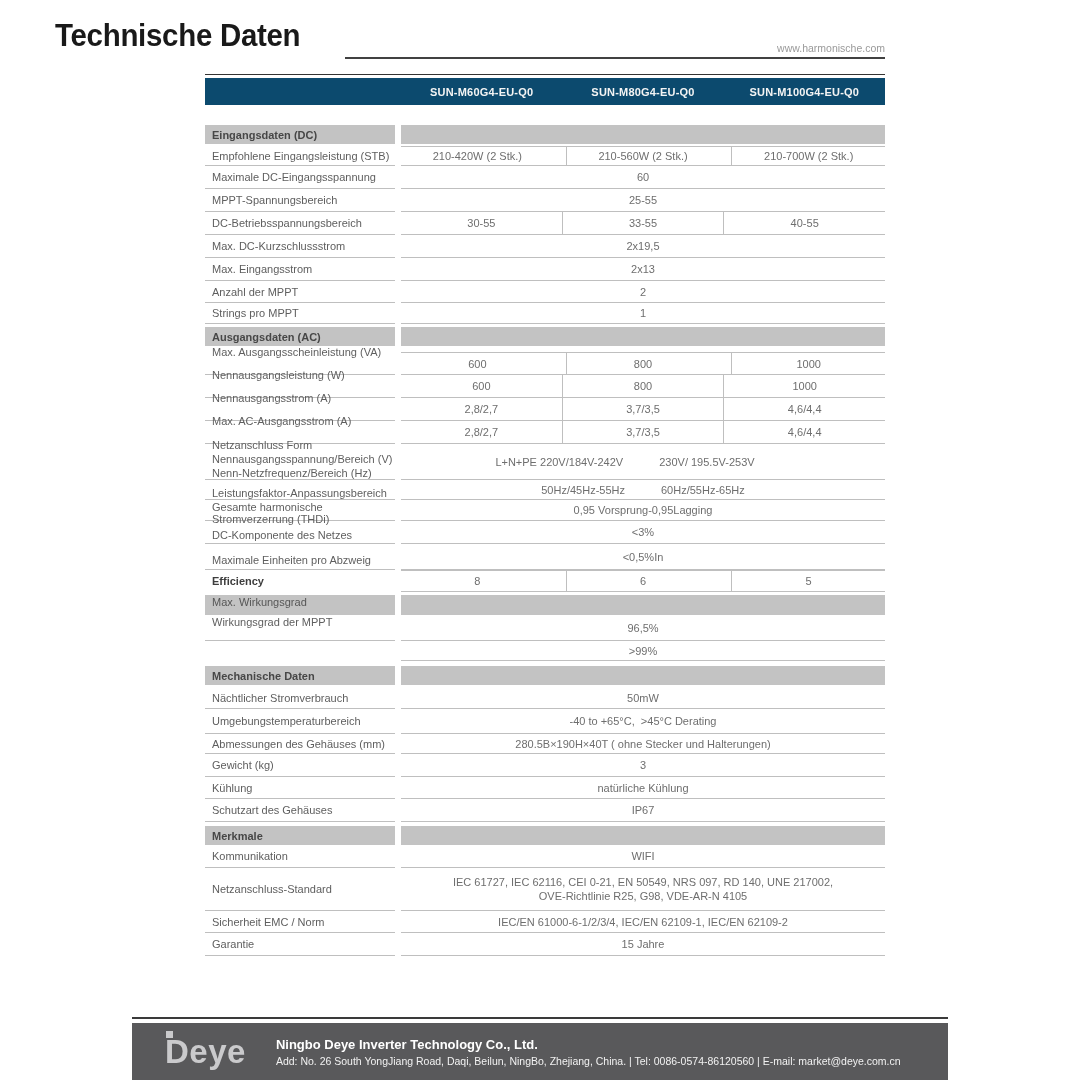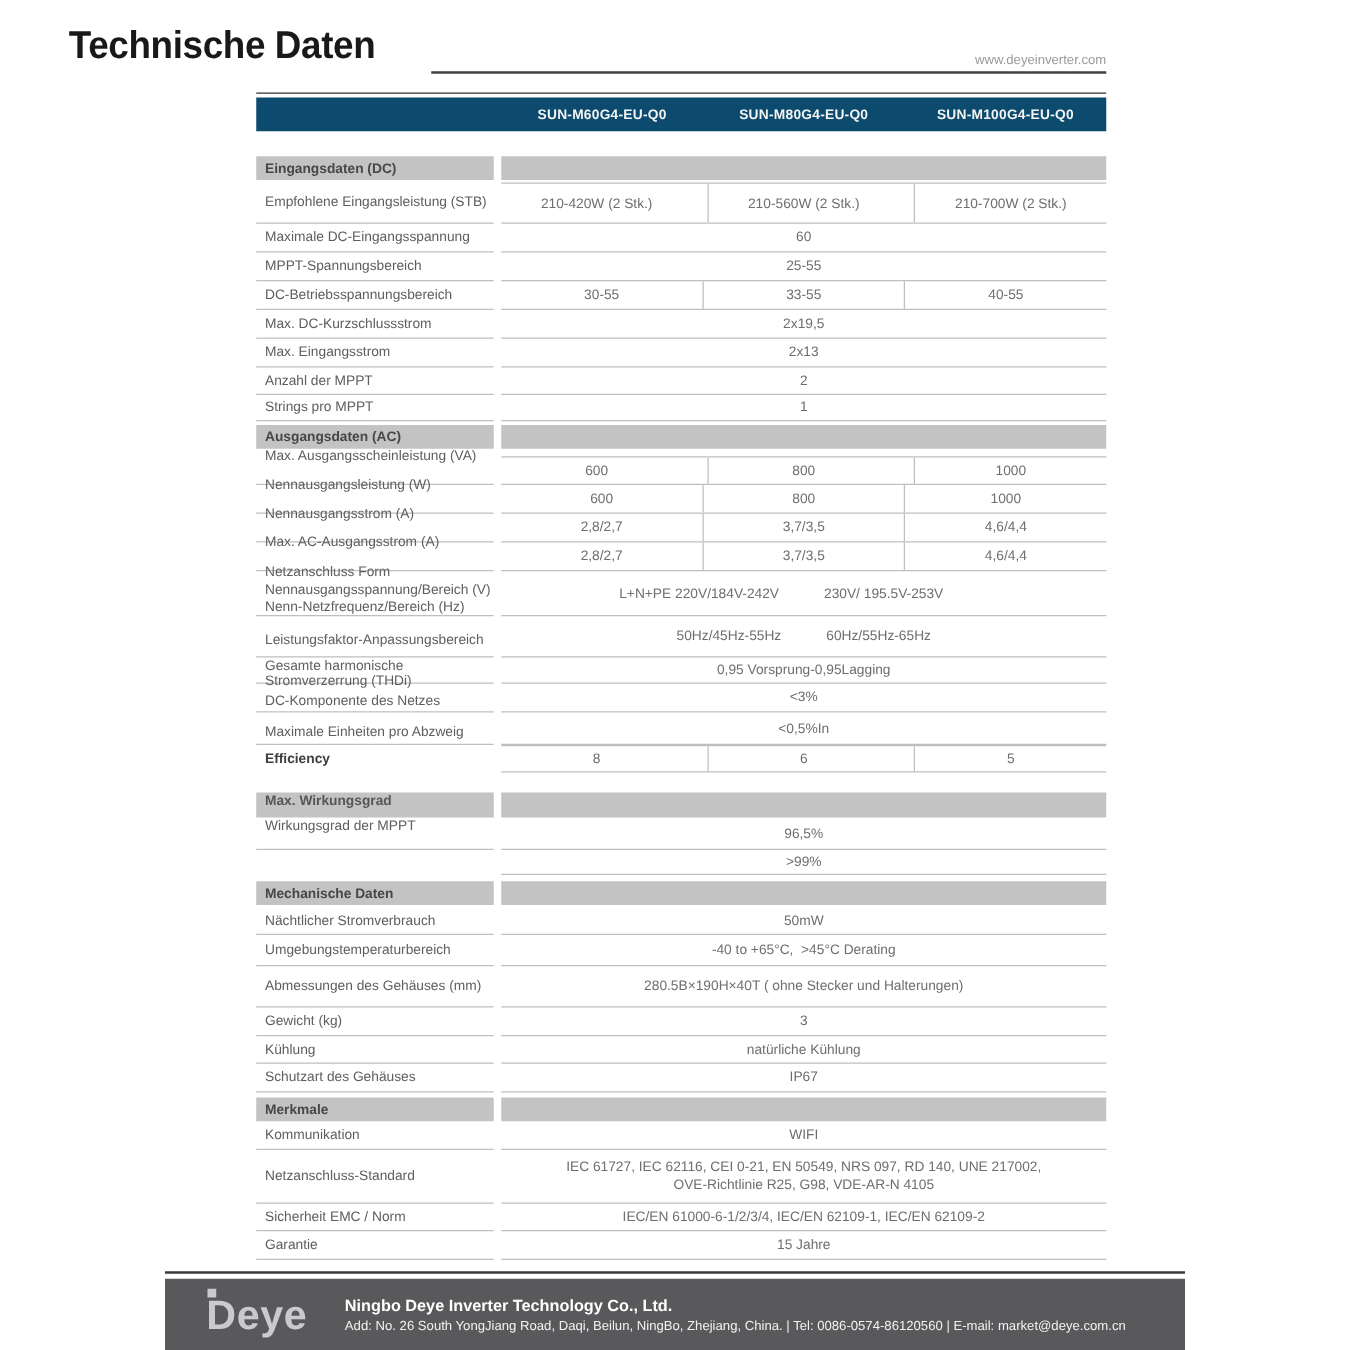--- a/index.html
+++ b/index.html
@@ -40,45 +40,45 @@
   .lbl.triple > span{transform:translateY(-3px);white-space:nowrap;}
 
   .vals{flex:1;display:flex;align-items:stretch;border-bottom:1px solid #bfbfbf;color:#6e6e6e;}
   .vals.boxed{border-top:1px solid #bfbfbf;gap:12px;}
   .vals .cell{flex:1;display:flex;align-items:center;justify-content:center;text-align:center;}
   .vals.cols .cell + .cell{border-left:1px solid #bfbfbf;}
   .cell.stack{flex-direction:column;line-height:14px;}
   .pair{flex:1;display:flex;align-items:center;justify-content:center;gap:36px;white-space:nowrap;}
   .pair.shift-l{transform:translateX(-18px);}
 
-  .effbar{display:flex;height:20px;margin-top:16px;font-weight:bold;}
+  .effbar{display:flex;height:20px;margin-top:3px;}
   .eb-l{width:190px;flex:0 0 190px;background:#c3c3c3;box-sizing:border-box;padding:1px 0 0 7px;
         display:flex;align-items:flex-start;color:#565656;}
   .eb-r{flex:1;background:#c3c3c3;}
 
-  .h20{height:20px}.h21{height:21px}.h22{height:22px}.h23{height:23px}.h24{height:33px}
+  .h20{height:20px}.h21{height:21px}.h22{height:22px}.h23{height:23px}.h24{height:20px}
   .h25{height:25px}.h26{height:26px}.h36{height:36px}.h43{height:43px}
   .mt3{margin-top:3px}.mt4{margin-top:4px}.mt5{margin-top:5px}.mt8{margin-top:20px}
   .mb2{margin-bottom:2px}.mb6{margin-bottom:6px}
 
   .footer{position:absolute;left:132px;top:1017px;width:816px;}
   .f-rule{height:2px;background:#3a3a3a;margin-bottom:4px;}
   .f-bar{height:57px;background:#59595b;display:flex;align-items:center;
          padding-left:33px;box-sizing:border-box;color:#ffffff;}
   .logo{position:relative;font-size:33px;font-weight:bold;color:#cacacc;letter-spacing:.5px;line-height:1;}
   .logo-dot{position:absolute;left:1px;top:-4px;width:7px;height:7px;background:#cacacc;}
   .f-text{margin-left:30px;}
   .f-company{font-size:13px;font-weight:bold;margin-bottom:3px;}
   .f-address{font-size:10.5px;color:#f2f2f2;}
 </style>
 </head>
 <body>
 
 <h1 class="title">Technische Daten</h1>
-<div class="weburl">www.deyeinverter.com</div>
+<div class="weburl">www.harmonische.com</div>
 <div class="top-rule"></div>
 
 <div class="tablewrap">
   <div class="thin-rule"></div>
 
   <div class="models">
     <div class="models-spacer"></div>
     <div class="model">SUN-M60G4-EU-Q0</div>
     <div class="model">SUN-M80G4-EU-Q0</div>
     <div class="model">SUN-M100G4-EU-Q0</div>

